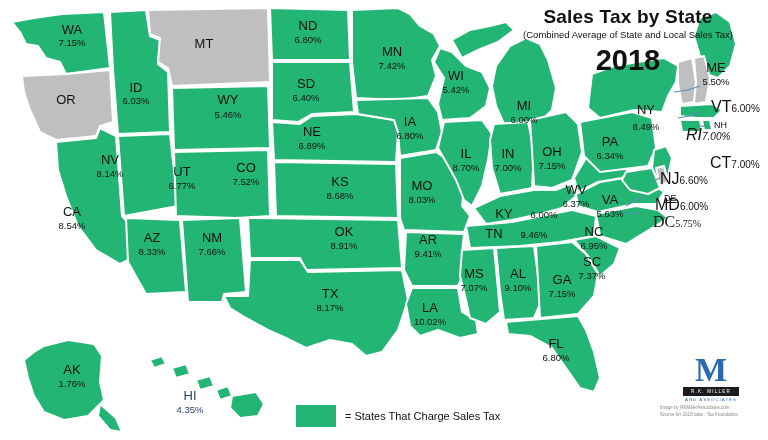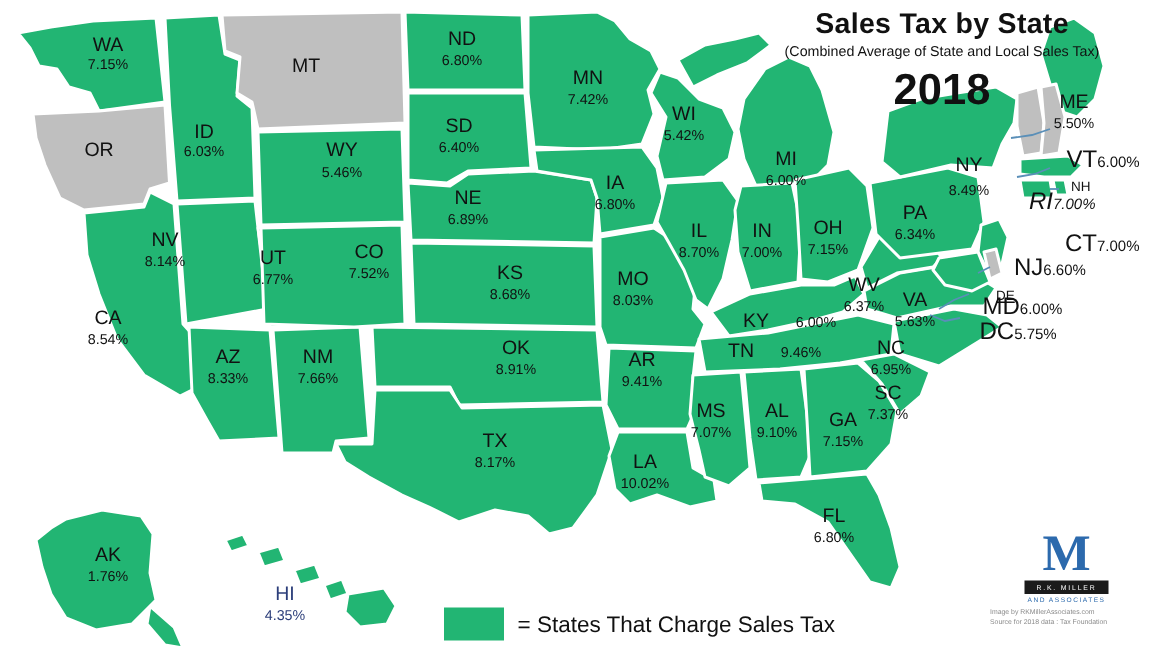--- a/index.html
+++ b/index.html
@@ -30,21 +30,21 @@
 
   
   .callout{position:absolute;white-space:nowrap;color:#111;}
   .callout .ab{font-size:16px;}
   .callout .pc{font-size:10px;}
   .callout.small .ab{font-size:9px;}
 
   
   #legend{position:absolute;left:296px;top:405px;display:flex;align-items:center;gap:9px;}
   #legend-swatch{width:40px;height:22px;background:#22b573;}
-  #legend-text{font-size:15px;color:#111;}
+  #legend-text{font-size:11px;color:#111;}
 
   
   #logo{position:absolute;left:683px;top:355px;width:56px;text-align:center;}
   #logo-m{font-family:"Liberation Serif", serif;font-size:34px;font-weight:bold;color:#2c6aad;line-height:.9;}
   #logo-bar{margin-top:1px;background:#1b1b1b;color:#ffffff;font-size:4.6px;letter-spacing:1.2px;padding:2px 0;}
   #logo-sub{font-size:4.4px;letter-spacing:1px;color:#2c6aad;margin-top:1px;}
   #credit{position:absolute;left:660px;top:404px;width:108px;text-align:left;color:#8a8a8a;font-size:4.6px;line-height:1.55;}
 </style>
 </head>
 <body>
@@ -263,30 +263,30 @@
   </div>
   <div class="callout" style="left:728px;top:122px;margin-left:44px;">
     <span class="ab">MA</span><span class="pc">6.25%</span>
   </div>
   <div class="callout" style="left:686px;top:126px;font-style:italic;">
     <span class="ab">RI</span><span class="pc">7.00%</span>
   </div>
   <div class="callout" style="left:684px;top:154px;margin-left:26px;">
     <span class="ab">CT</span><span class="pc">7.00%</span>
   </div>
-  <div class="callout" style="left:660px;top:170px;padding-left:16px;">
+  <div class="callout" style="left:660px;top:170px;">
     <span class="ab">NJ</span><span class="pc">6.60%</span>
   </div>
   <div class="callout small" style="left:664px;top:187px;text-decoration:underline;">
     <span class="ab">DE</span>
   </div>
   <div class="callout" style="left:655px;top:196px;">
     <span class="ab">MD</span><span class="pc">6.00%</span>
   </div>
-  <div class="callout" style="left:653px;top:213px;">
+  <div class="callout" style="left:653px;top:213px;font-family:Liberation Serif, serif;">
     <span class="ab">DC</span><span class="pc">5.75%</span>
   </div>
 
   <div id="legend">
     <div id="legend-swatch"></div>
     <div id="legend-text">= States That Charge Sales Tax</div>
   </div>
 
   <div id="logo">
     <div id="logo-m">M</div>

